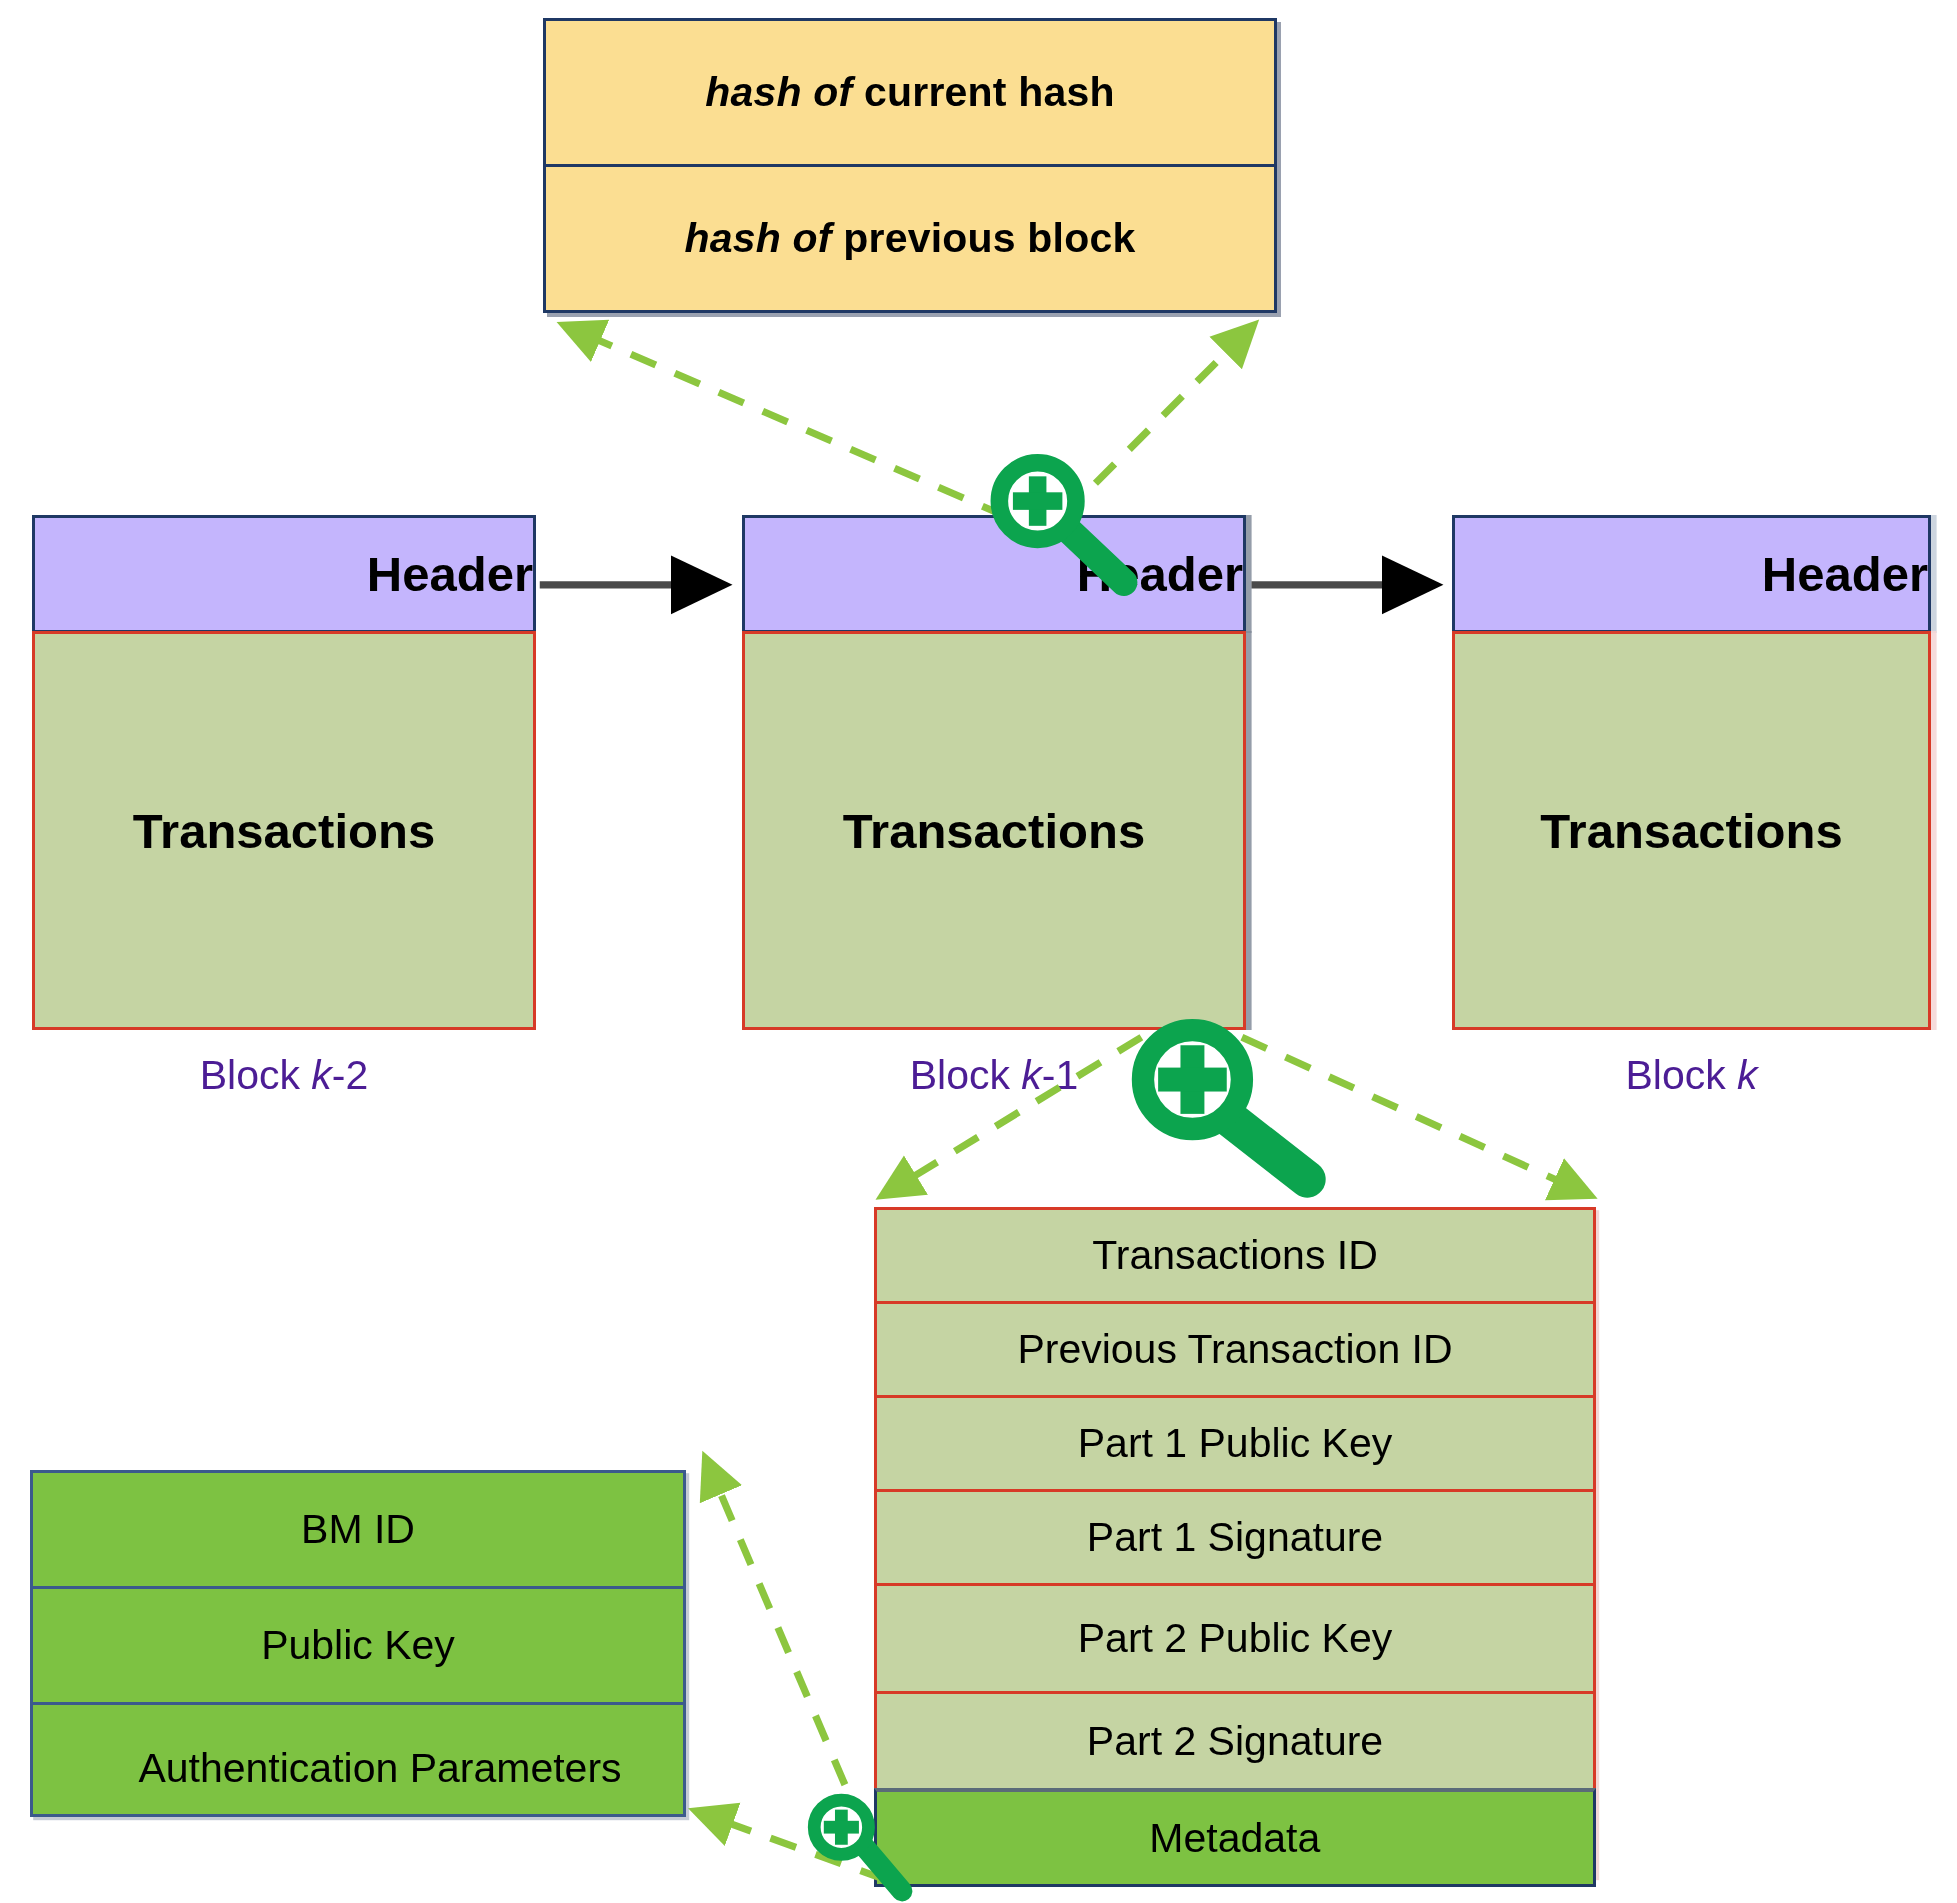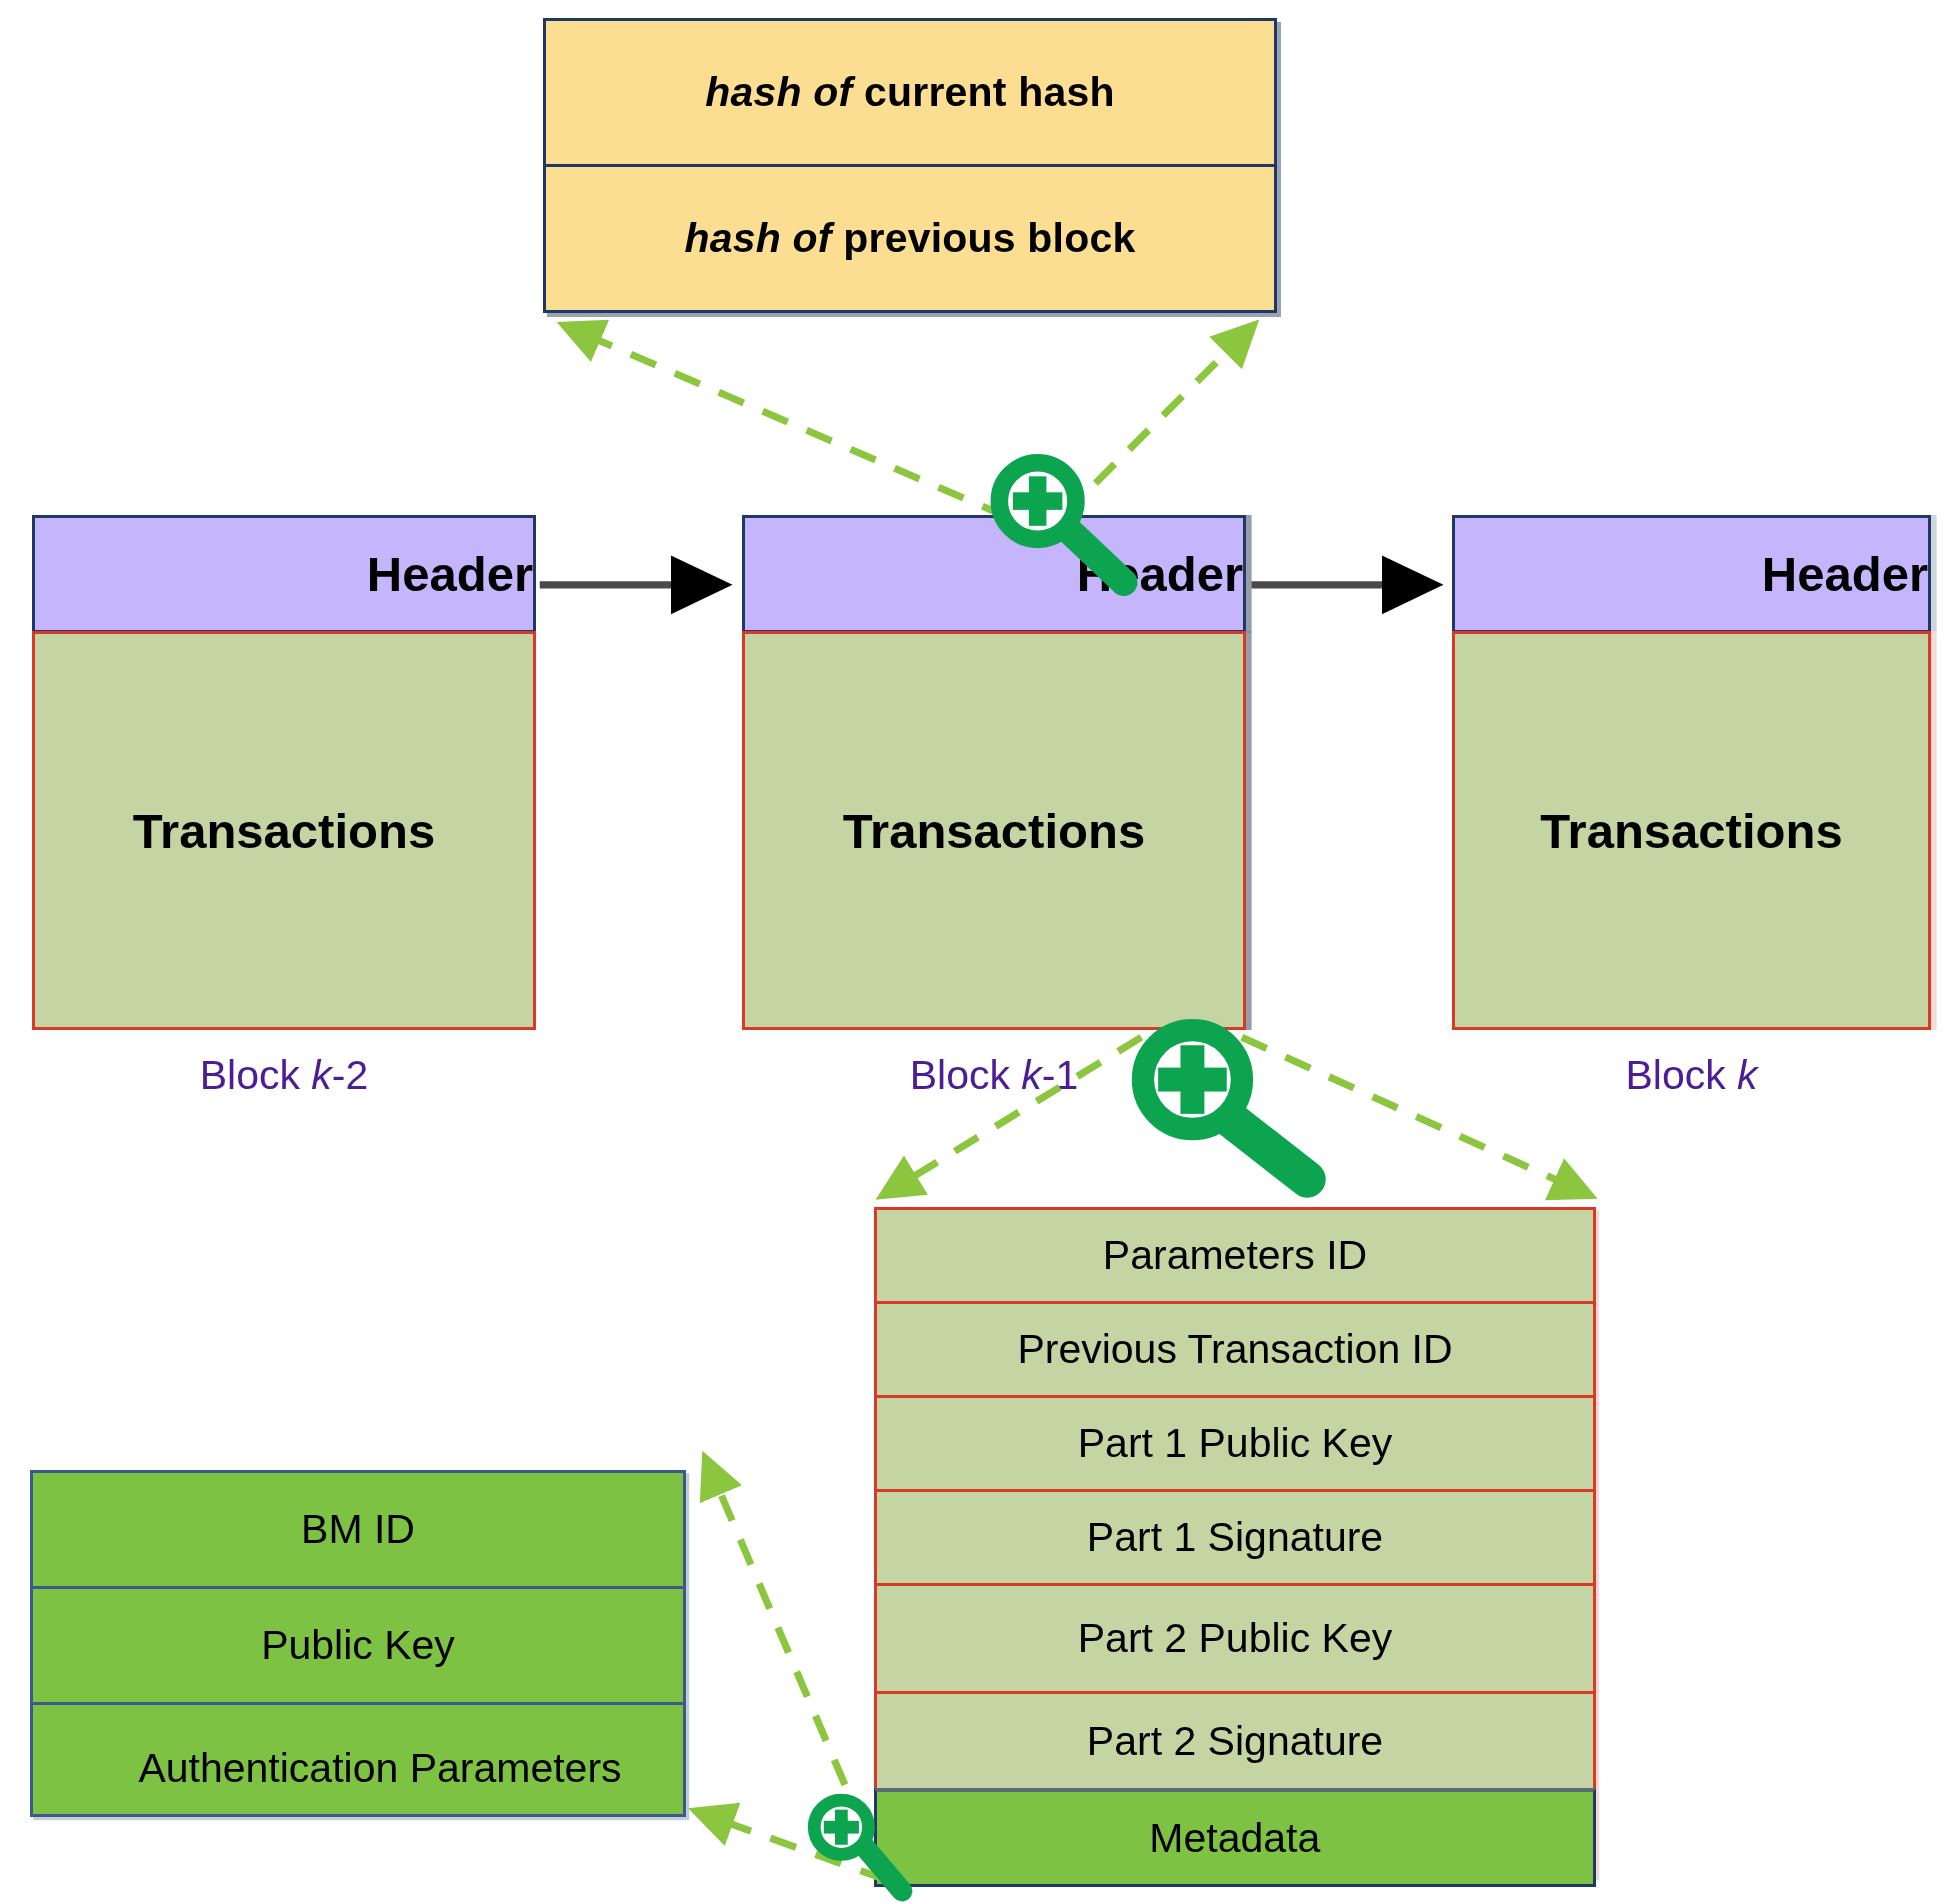--- a/index.html
+++ b/index.html
@@ -94,21 +94,21 @@
               box-shadow:5.6px 0 0 0 rgba(245,215,215,.9);">
     <span>Transactions</span>
   </div>
   <div class="abs blk-label" style="left:1452px;top:1052px;width:479px;">
     <span>Block </span><i>k</i><span></span>
   </div>
 
   <div class="abs txbox" style="left:874px;top:1207px;width:722px;height:670px;
               box-shadow:3.2px 3.2px 0 0 rgba(240,205,205,.8);">
     <div class="txrow" style="height:94px;">
-      <span>Parameters ID</span>
+      <span>Transactions ID</span>
     </div>
     <div class="txrow" style="height:94px;">
       <span>Previous Transaction ID</span>
     </div>
     <div class="txrow" style="height:94px;">
       <span>Part 1 Public Key</span>
     </div>
     <div class="txrow" style="height:94px;">
       <span>Part 1 Signature</span>
     </div>

